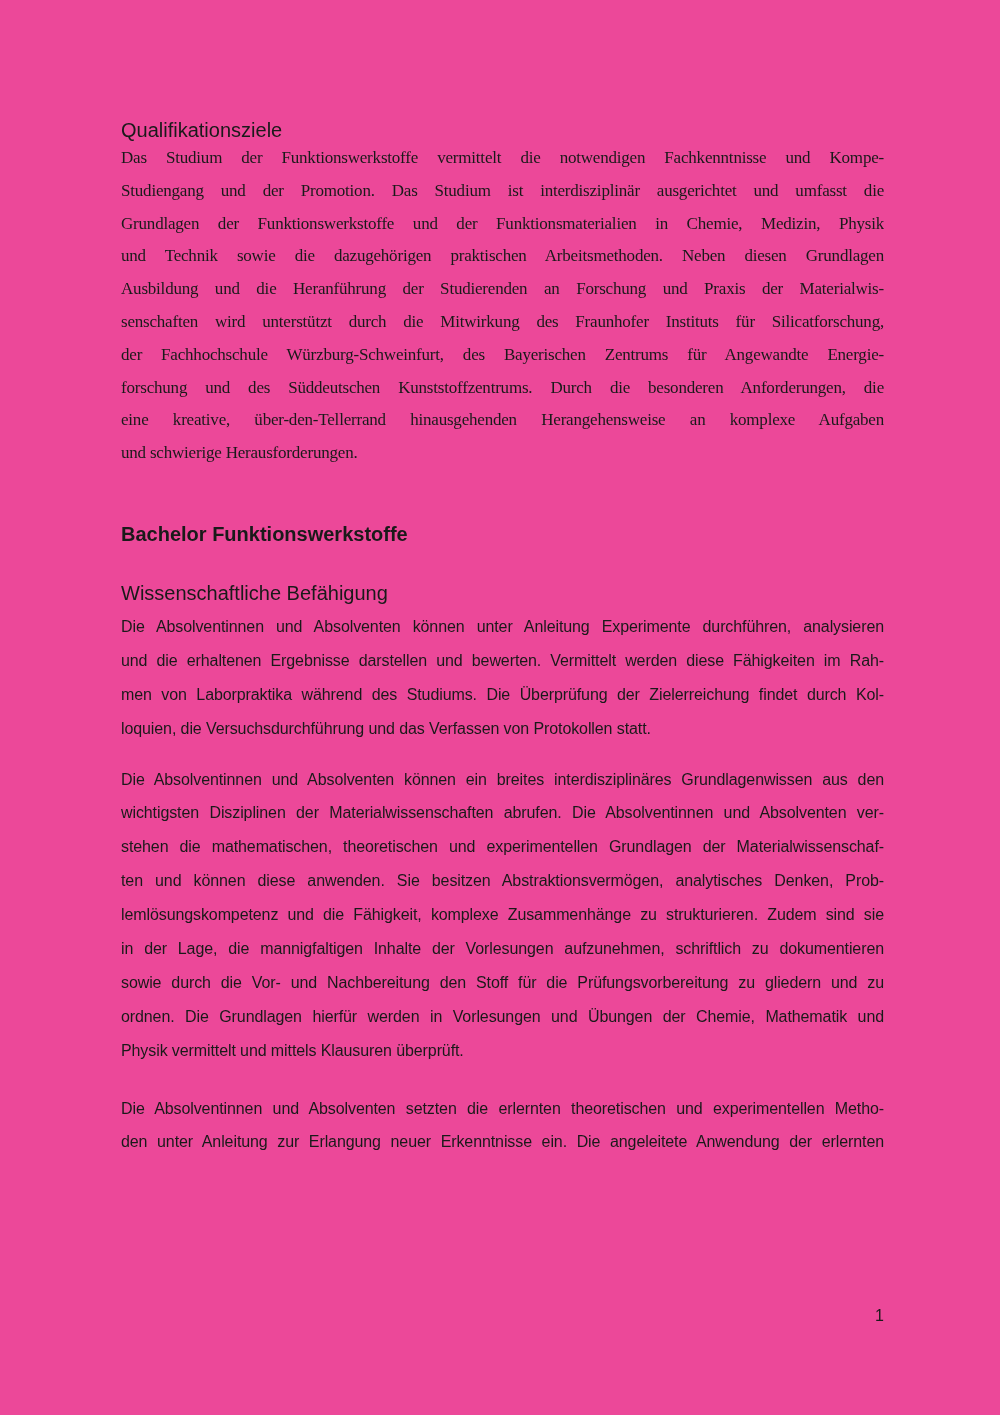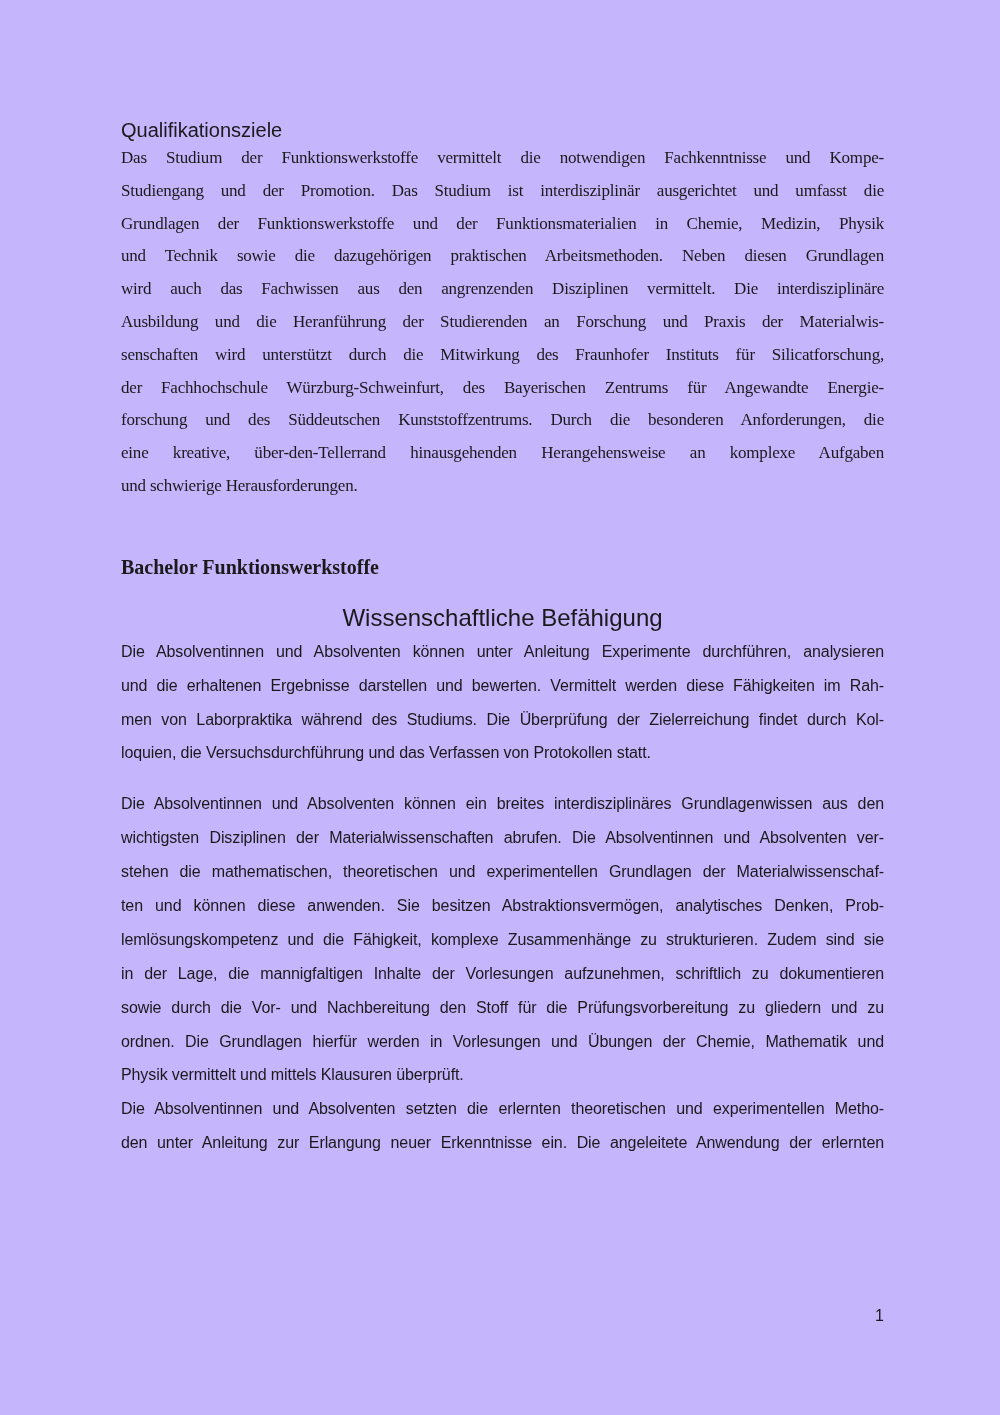--- a/index.html
+++ b/index.html
@@ -1,20 +1,20 @@
 <!DOCTYPE html>
 <html><head>
 <meta charset="utf-8">
 <style>
   html, body { margin: 0; padding: 0; background: #e8e8e8; }
   .page {
     position: relative;
     width: 1000px;
     height: 1415px;
-    background: #c4b5fd;
+    background: #ec4899;
     color: #1a1a1a;
     overflow: hidden;
     font-family: "Liberation Sans", sans-serif;
   }
   .content {
     position: absolute;
     left: 121px;
     top: 0;
     width: 763px;
   }
@@ -36,38 +36,37 @@
     font-family: "Liberation Serif", serif;
     font-size: 17px;
     letter-spacing: -0.2px;
   }
   .para.serif .line { height: 32.8px; line-height: 32.8px; }
   .h-bold {
     margin-top: 52px;
     font-weight: bold;
     font-size: 20px;
     line-height: 24px;
-    font-family: Liberation Serif, serif;
+    font-family: Liberation Sans, sans-serif;
   }
   .h-sub {
-    margin-top: 27px;
-    font-size: 24px;
+    margin-top: 35px;
+    font-size: 20px;
     line-height: 24px;
     font-family: "Liberation Sans", sans-serif;
-    text-align: center;
   }
   .para.sans {
     font-family: "Liberation Sans", sans-serif;
     font-size: 16px;
     letter-spacing: -0.1px;
   }
   .para.sans .line { height: 33.9px; line-height: 33.9px; }
   .p2 { margin-top: 17px; }
   .p3 { margin-top: 5px; }
-  .p4 { margin-top: 0; }
+  .p4 { margin-top: 24px; }
   .page-number {
     position: absolute;
     top: 1306px;
     left: 121px;
     width: 763px;
     text-align: right;
     font-size: 16px;
     line-height: 20px;
     font-family: "Liberation Sans", sans-serif;
   }
@@ -78,21 +77,20 @@
 <div class="page">
   <div class="content">
 
     <div class="h-title">Qualifikationsziele</div>
 
     <div class="para serif">
         <div class="line">Das Studium der Funktionswerkstoffe vermittelt die notwendigen Fachkenntnisse und Kompe-</div>
         <div class="line">Studiengang und der Promotion. Das Studium ist interdisziplinär ausgerichtet und umfasst die</div>
         <div class="line">Grundlagen der Funktionswerkstoffe und der Funktionsmaterialien in Chemie, Medizin, Physik</div>
         <div class="line">und Technik sowie die dazugehörigen praktischen Arbeitsmethoden. Neben diesen Grundlagen</div>
-        <div class="line">wird auch das Fachwissen aus den angrenzenden Disziplinen vermittelt. Die interdisziplinäre</div>
         <div class="line">Ausbildung und die Heranführung der Studierenden an Forschung und Praxis der Materialwis-</div>
         <div class="line">senschaften wird unterstützt durch die Mitwirkung des Fraunhofer Instituts für Silicatforschung,</div>
         <div class="line">der Fachhochschule Würzburg-Schweinfurt, des Bayerischen Zentrums für Angewandte Energie-</div>
         <div class="line">forschung und des Süddeutschen Kunststoffzentrums. Durch die besonderen Anforderungen, die</div>
         <div class="line">eine kreative, über-den-Tellerrand hinausgehenden Herangehensweise an komplexe Aufgaben</div>
         <div class="line last">und schwierige Herausforderungen.</div>
       </div>
 
     <div class="h-bold">Bachelor Funktionswerkstoffe</div>
 

